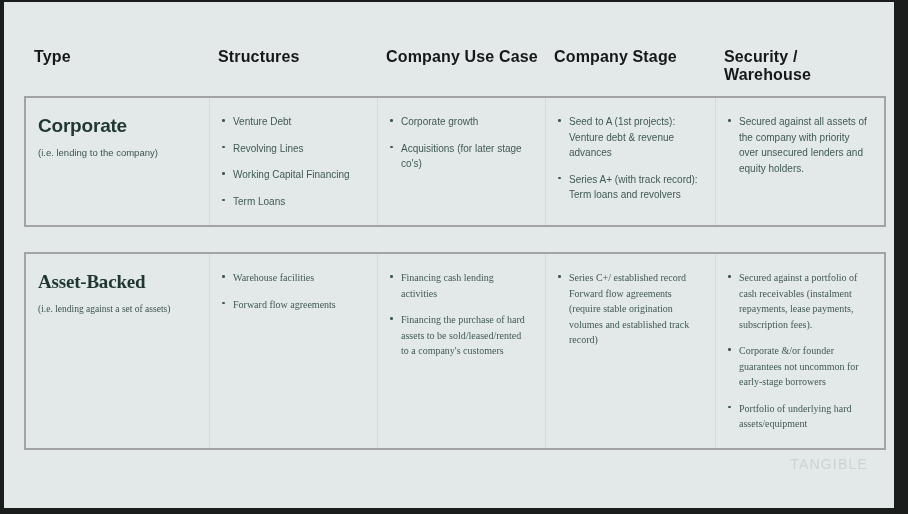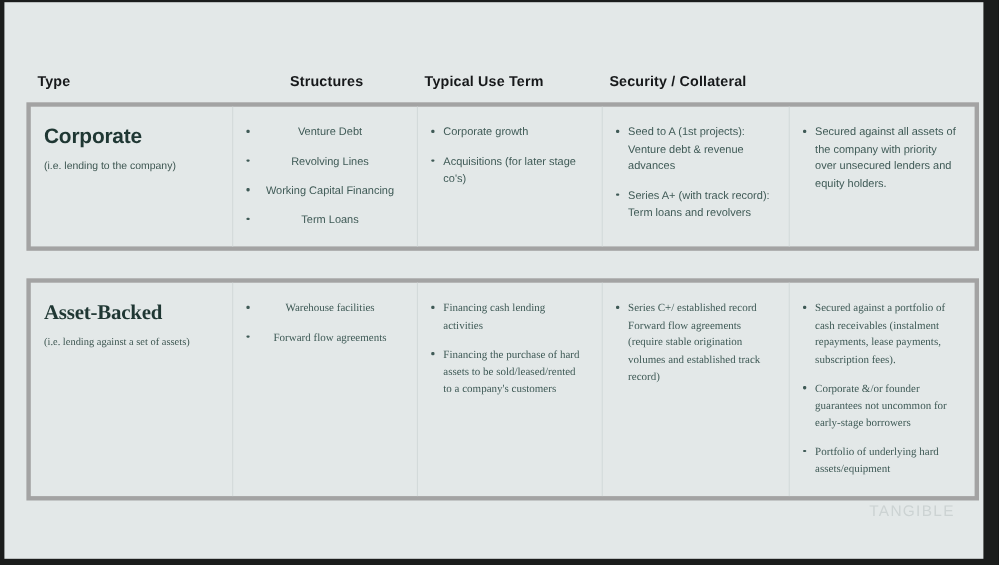--- a/index.html
+++ b/index.html
@@ -41,47 +41,46 @@
     width: 858px;
   }
 
   .hrow {
     display: flex;
     width: 100%;
     padding-bottom: 12px;
   }
   .hcell {
     box-sizing: border-box;
-    font-size: 13px;
+    font-size: 16px;
     font-weight: 700;
     color: #16181a;
     letter-spacing: 0.15px;
     padding-left: 10px;
-    margin-top: 18px;
   }
 
   .row {
     display: flex;
     width: 100%;
-    border: 4px solid #a3a3a3;
+    border: 2px solid #a3a3a3;
     background: transparent;
   }
   .row + .row { margin-top: 25px; font-family: Liberation Serif, serif; }
 
   .cell {
     box-sizing: border-box;
     border-right: 1px solid #d3dada;
     padding: 16px 14px 16px 12px;
     min-height: 110px;
   }
   .cell:last-child { border-right: none; }
 
   
   .c0 { width: 184px; }
-  .c1 { width: 168px; text-align: center; }
+  .c1 { width: 168px; }
   .c2 { width: 168px; }
   .c3 { width: 170px; }
   .c4 { width: 168px; }
 
   .type-title {
     font-size: 19px;
     font-weight: 700;
     color: #1f3733;
     letter-spacing: -0.2px;
     margin: 2px 0 10px 0;
@@ -131,22 +130,23 @@
 <body>
 
 <div class="page-frame">
   <div class="canvas">
 
     <div class="table-wrap">
 
       <div class="hrow">
         <div class="hcell c0">Type</div>
         <div class="hcell c1">Structures</div>
-        <div class="hcell c2">Typical Use Term</div>
-        <div class="hcell c4">Security / Collateral</div>
+        <div class="hcell c2">Company Use Case</div>
+        <div class="hcell c3">Company Stage</div>
+        <div class="hcell c4">Security / Warehouse</div>
       </div>
 
       <div class="row">
         <div class="cell c0">
           <div class="type-title">Corporate</div>
           <div class="type-sub">(i.e. lending to the company)</div>
         </div>
         <div class="cell c1">
           <ul class="bullets">
             <li><span class="dot"></span><span>Venture Debt</span></li>

